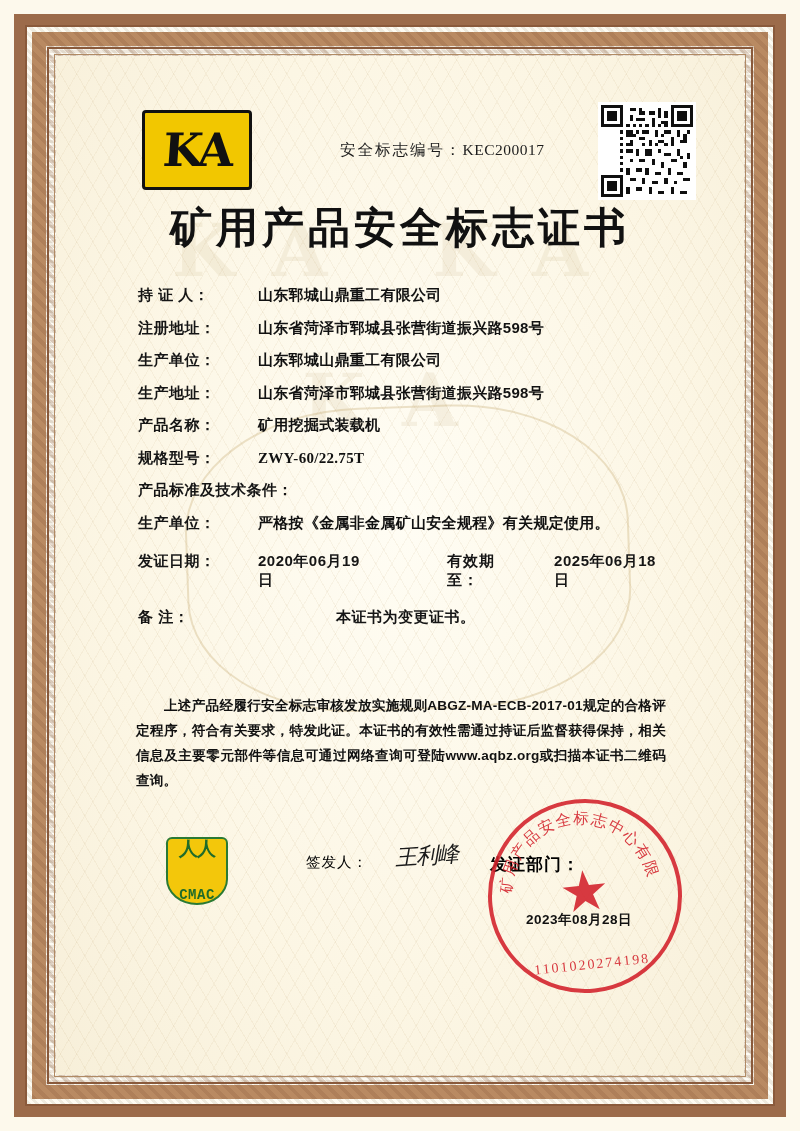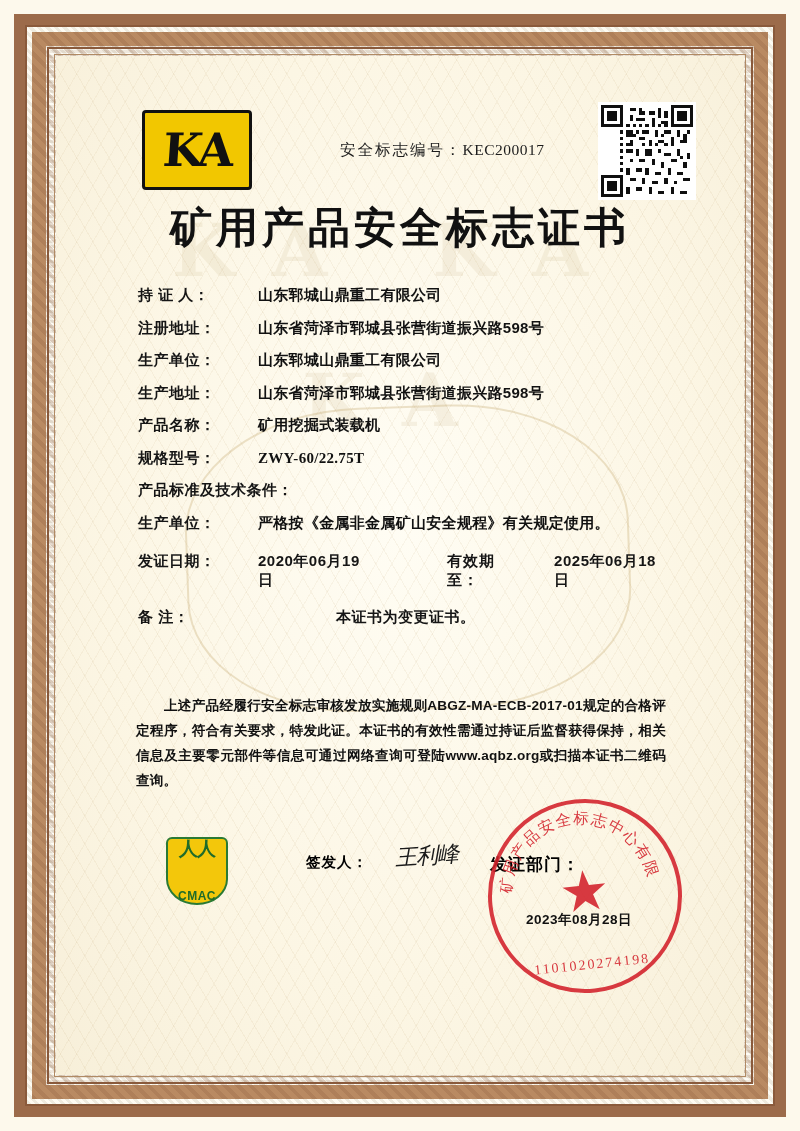--- a/index.html
+++ b/index.html
@@ -277,33 +277,34 @@
   }
   .cmac-badge .mark {
     font-size: 19px;
     color: #1f6b2a;
     font-weight: bold;
     line-height: 1;
     letter-spacing: -1px;
   }
   .cmac-badge .cmac-text {
     margin-top: 4px;
-    font-size: 12px;
+    font-size: 14px;
     font-weight: bold;
     color: #1f6b2a;
     letter-spacing: 0.5px;
+    font-family: Liberation Mono, monospace;
   }
 
   .signer {
     position: absolute;
     left: 216px;
     top: 26px;
     font-size: 14.5px;
     letter-spacing: 1px;
-    font-weight: 700;
+    font-weight: 400;
   }
   .signer-name {
     position: absolute;
     left: 305px;
     top: 14px;
     font-family: "Liberation Serif", serif;
     font-size: 22px;
     font-style: italic;
     color: #1a1a1a;
     transform: rotate(-4deg);

